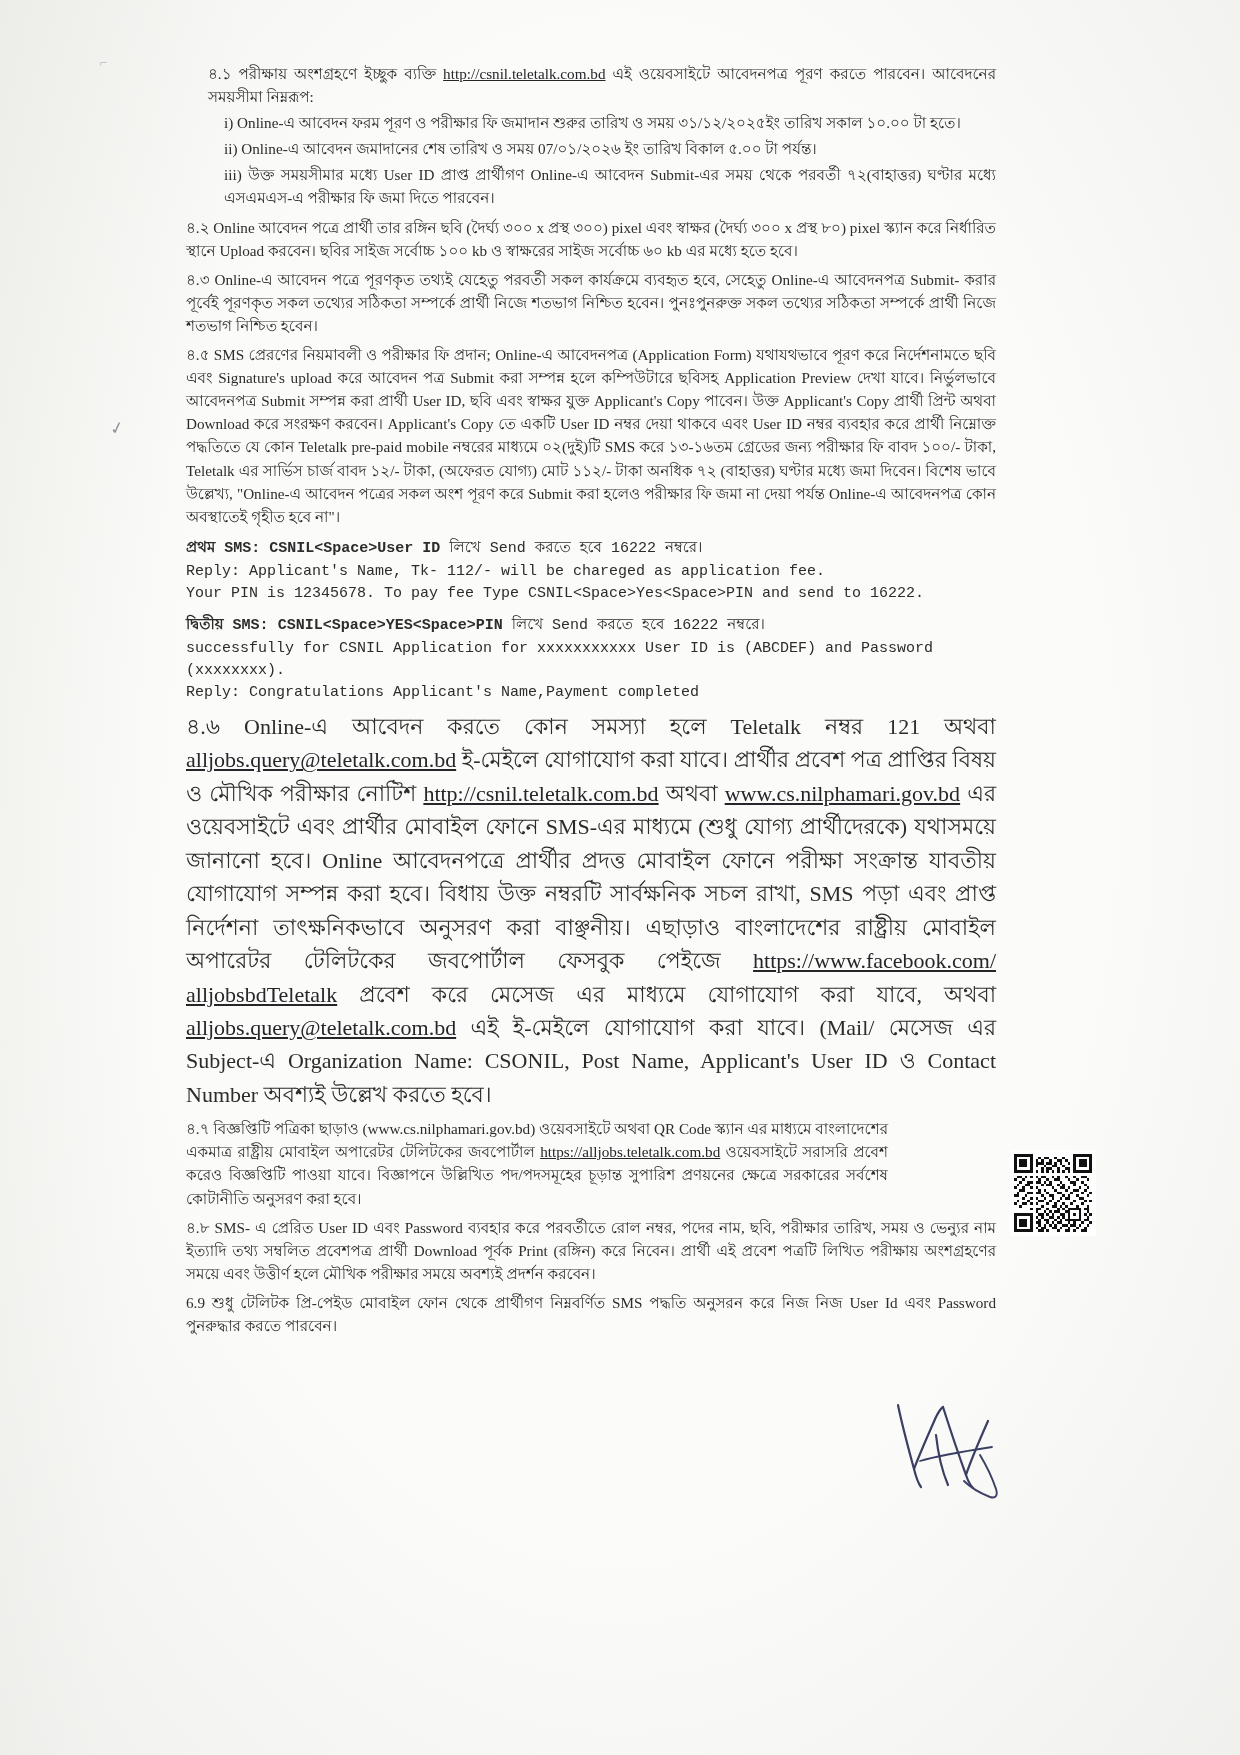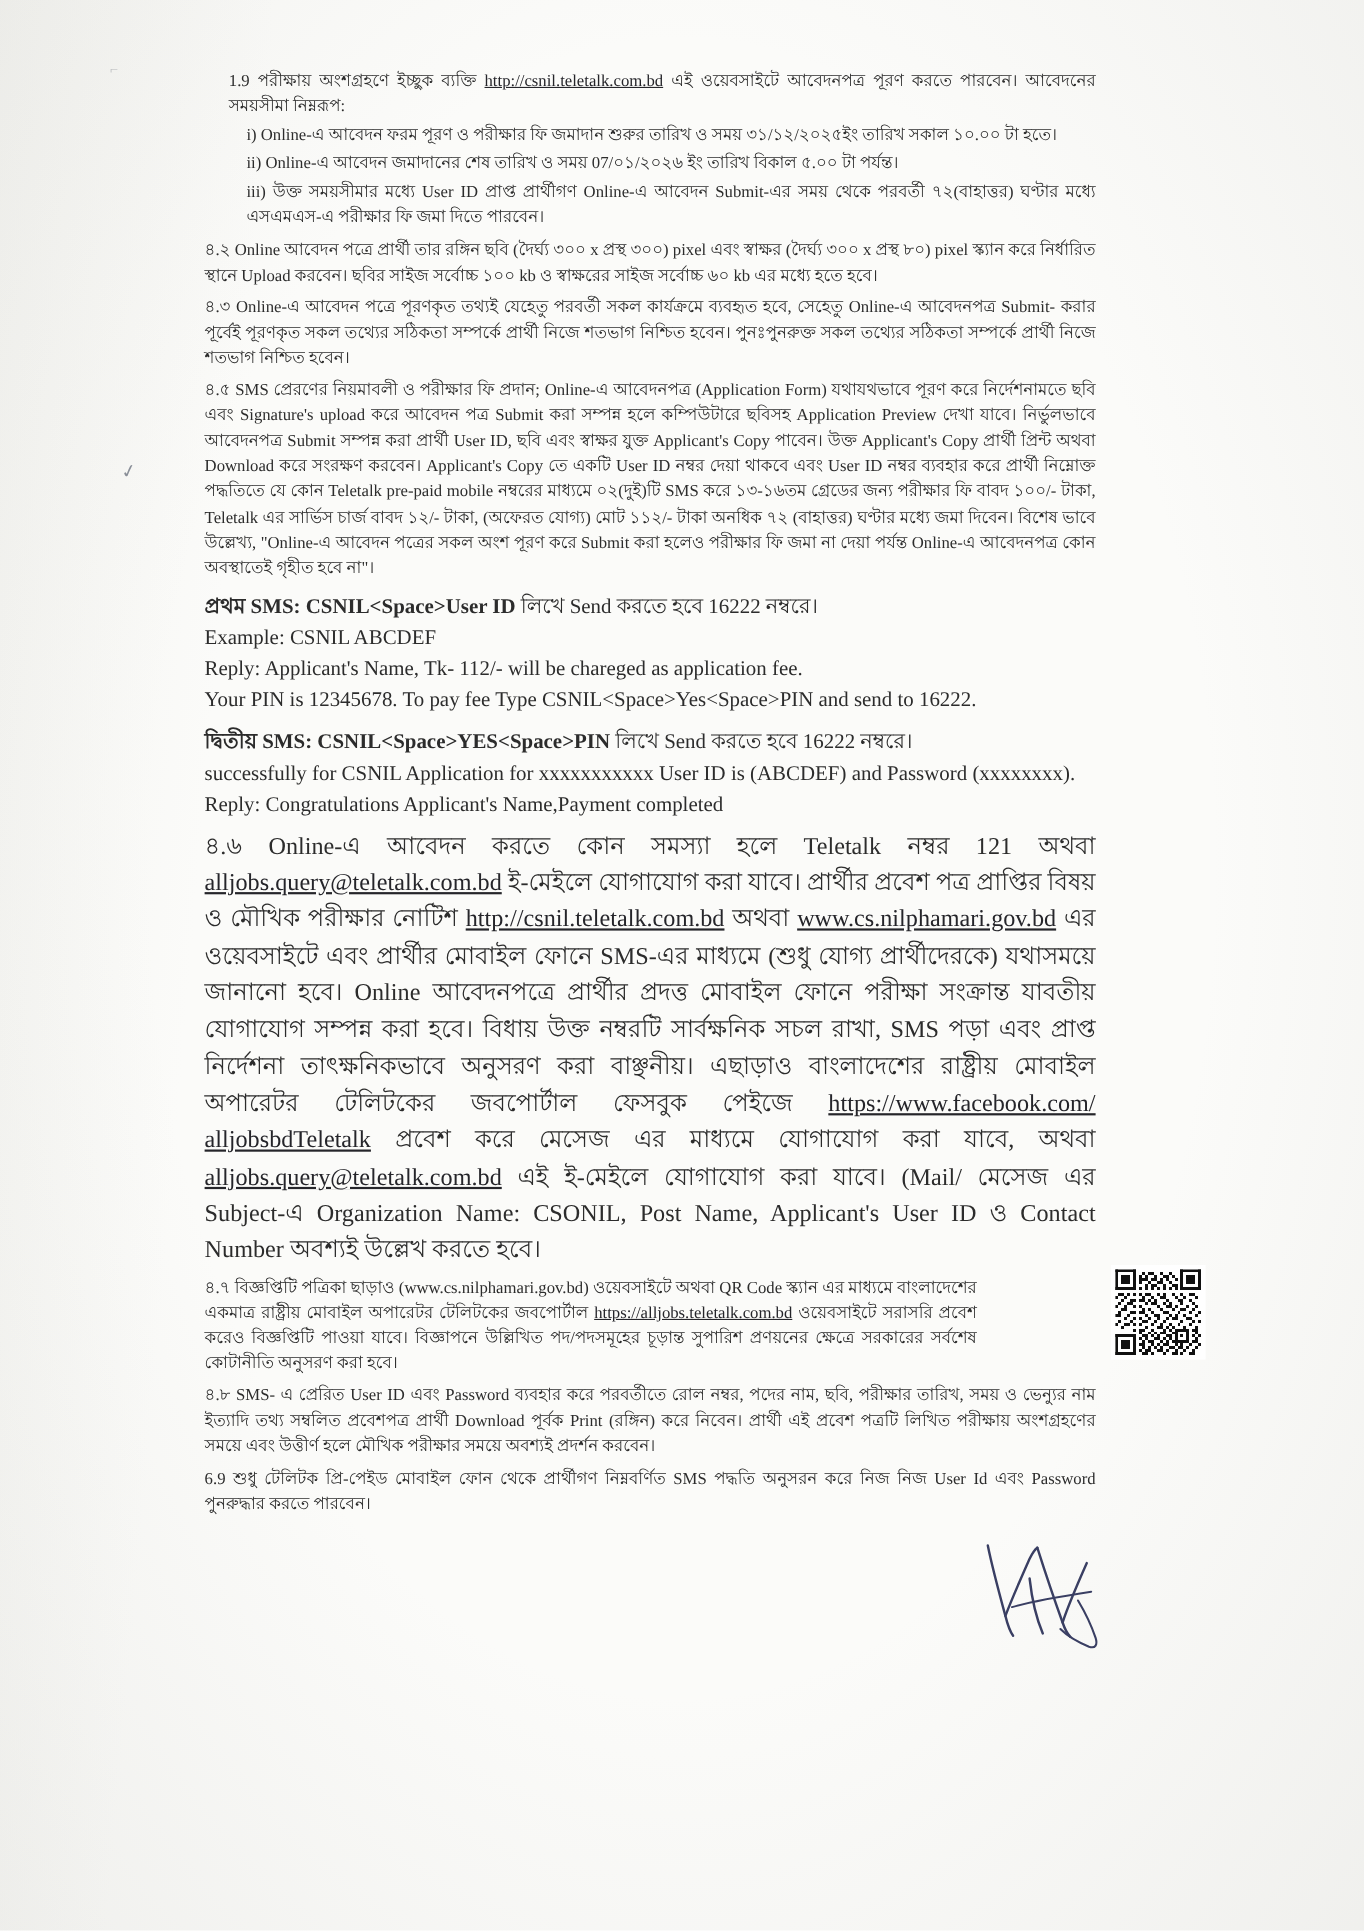--- a/index.html
+++ b/index.html
@@ -47,24 +47,25 @@
   .indent-1 {
     padding-left: 38px;
   }
   .indent-2 {
     padding-left: 22px;
   }
   .big {
     font-size: 22px;
   }
   .mono-line {
-    font-size: 19px;
+    font-size: 15px;
     line-height: 1.42;
     text-align: left;
     margin: 0;
+    font-family: Liberation Mono, monospace;
   }
   .gap-sm { margin-top: 6px; }
   .b { font-weight: bold; }
   .link {
     text-decoration: underline;
     color: #25252a;
     margin-top: 48px;
   }
   .sms-block {
     margin-top: 10px;
@@ -126,42 +127,41 @@
 
 <div class="page">
   <div class="scan-tint"></div>
 
   <div class="margin-mark-2">⌐</div>
   <div class="margin-mark-1">✓</div>
 
   <div class="content">
 
     <p class="indent-2">
-      <span>1.9 পরীক্ষায় অংশগ্রহণে ইচ্ছুক ব্যক্তি</span>
+      <span>৪.১ পরীক্ষায় অংশগ্রহণে ইচ্ছুক ব্যক্তি</span>
       <span class="link">http://csnil.teletalk.com.bd</span>
       <span>এই ওয়েবসাইটে আবেদনপত্র পূরণ করতে পারবেন। আবেদনের সময়সীমা নিম্নরূপ:</span>
     </p>
     <p class="indent-1">i) Online-এ আবেদন ফরম পূরণ ও পরীক্ষার ফি জমাদান শুরুর তারিখ ও সময় ৩১/১২/২০২৫ইং তারিখ সকাল ১০.০০ টা হতে।</p>
     <p class="indent-1">ii) Online-এ আবেদন জমাদানের শেষ তারিখ ও সময় 07/০১/২০২৬ ইং তারিখ বিকাল ৫.০০ টা পর্যন্ত।</p>
     <p class="indent-1">iii) উক্ত সময়সীমার মধ্যে User ID প্রাপ্ত প্রার্থীগণ Online-এ আবেদন Submit-এর সময় থেকে পরবর্তী ৭২(বাহাত্তর) ঘণ্টার মধ্যে এসএমএস-এ পরীক্ষার ফি জমা দিতে পারবেন।</p>
 
     <p class="gap-sm">৪.২ Online আবেদন পত্রে প্রার্থী তার রঙ্গিন ছবি (দৈর্ঘ্য ৩০০ x প্রস্থ ৩০০) pixel এবং স্বাক্ষর (দৈর্ঘ্য ৩০০ x প্রস্থ ৮০) pixel স্ক্যান করে নির্ধারিত স্থানে Upload করবেন। ছবির সাইজ সর্বোচ্চ ১০০ kb ও স্বাক্ষরের সাইজ সর্বোচ্চ ৬০ kb এর মধ্যে হতে হবে।</p>
 
     <p class="gap-sm">৪.৩ Online-এ আবেদন পত্রে পূরণকৃত তথ্যই যেহেতু পরবর্তী সকল কার্যক্রমে ব্যবহৃত হবে, সেহেতু Online-এ আবেদনপত্র Submit- করার পূর্বেই পূরণকৃত সকল তথ্যের সঠিকতা সম্পর্কে প্রার্থী নিজে শতভাগ নিশ্চিত হবেন। পুনঃপুনরুক্ত সকল তথ্যের সঠিকতা সম্পর্কে প্রার্থী নিজে শতভাগ নিশ্চিত হবেন।</p>
 
 
     <p class="gap-sm">৪.৫ SMS প্রেরণের নিয়মাবলী ও পরীক্ষার ফি প্রদান; Online-এ আবেদনপত্র (Application Form) যথাযথভাবে পূরণ করে নির্দেশনামতে ছবি এবং Signature's upload করে আবেদন পত্র Submit করা সম্পন্ন হলে কম্পিউটারে ছবিসহ Application Preview দেখা যাবে। নির্ভুলভাবে আবেদনপত্র Submit সম্পন্ন করা প্রার্থী User ID, ছবি এবং স্বাক্ষর যুক্ত Applicant's Copy পাবেন। উক্ত Applicant's Copy প্রার্থী প্রিন্ট অথবা Download করে সংরক্ষণ করবেন। Applicant's Copy তে একটি User ID নম্বর দেয়া থাকবে এবং User ID নম্বর ব্যবহার করে প্রার্থী নিম্নোক্ত পদ্ধতিতে যে কোন Teletalk pre-paid mobile নম্বরের মাধ্যমে ০২(দুই)টি SMS করে ১৩-১৬তম গ্রেডের জন্য পরীক্ষার ফি বাবদ ১০০/- টাকা, Teletalk এর সার্ভিস চার্জ বাবদ ১২/- টাকা, (অফেরত যোগ্য) মোট ১১২/- টাকা অনধিক ৭২ (বাহাত্তর) ঘণ্টার মধ্যে জমা দিবেন। বিশেষ ভাবে উল্লেখ্য, "Online-এ আবেদন পত্রের সকল অংশ পূরণ করে Submit করা হলেও পরীক্ষার ফি জমা না দেয়া পর্যন্ত Online-এ আবেদনপত্র কোন অবস্থাতেই গৃহীত হবে না"।</p>
 
     <div class="sms-block">
       <p class="mono-line">
         <span class="b">প্রথম SMS:</span>
         <span class="b">CSNIL&lt;Space&gt;User ID</span>
         <span>লিখে Send করতে হবে 16222 নম্বরে।</span>
       </p>
-      <p class="mono-line">Example: CSNIL ABCDEF</p>
       <p class="mono-line">Reply: Applicant's Name, Tk- 112/- will be chareged as application fee.</p>
       <p class="mono-line">Your PIN is 12345678. To pay fee Type CSNIL&lt;Space&gt;Yes&lt;Space&gt;PIN and send to 16222.</p>
     </div>
 
     <div class="sms-block">
       <p class="mono-line">
         <span class="b">দ্বিতীয় SMS:</span>
         <span class="b">CSNIL&lt;Space&gt;YES&lt;Space&gt;PIN</span>
         <span>লিখে Send করতে হবে 16222 নম্বরে।</span>
       </p>

